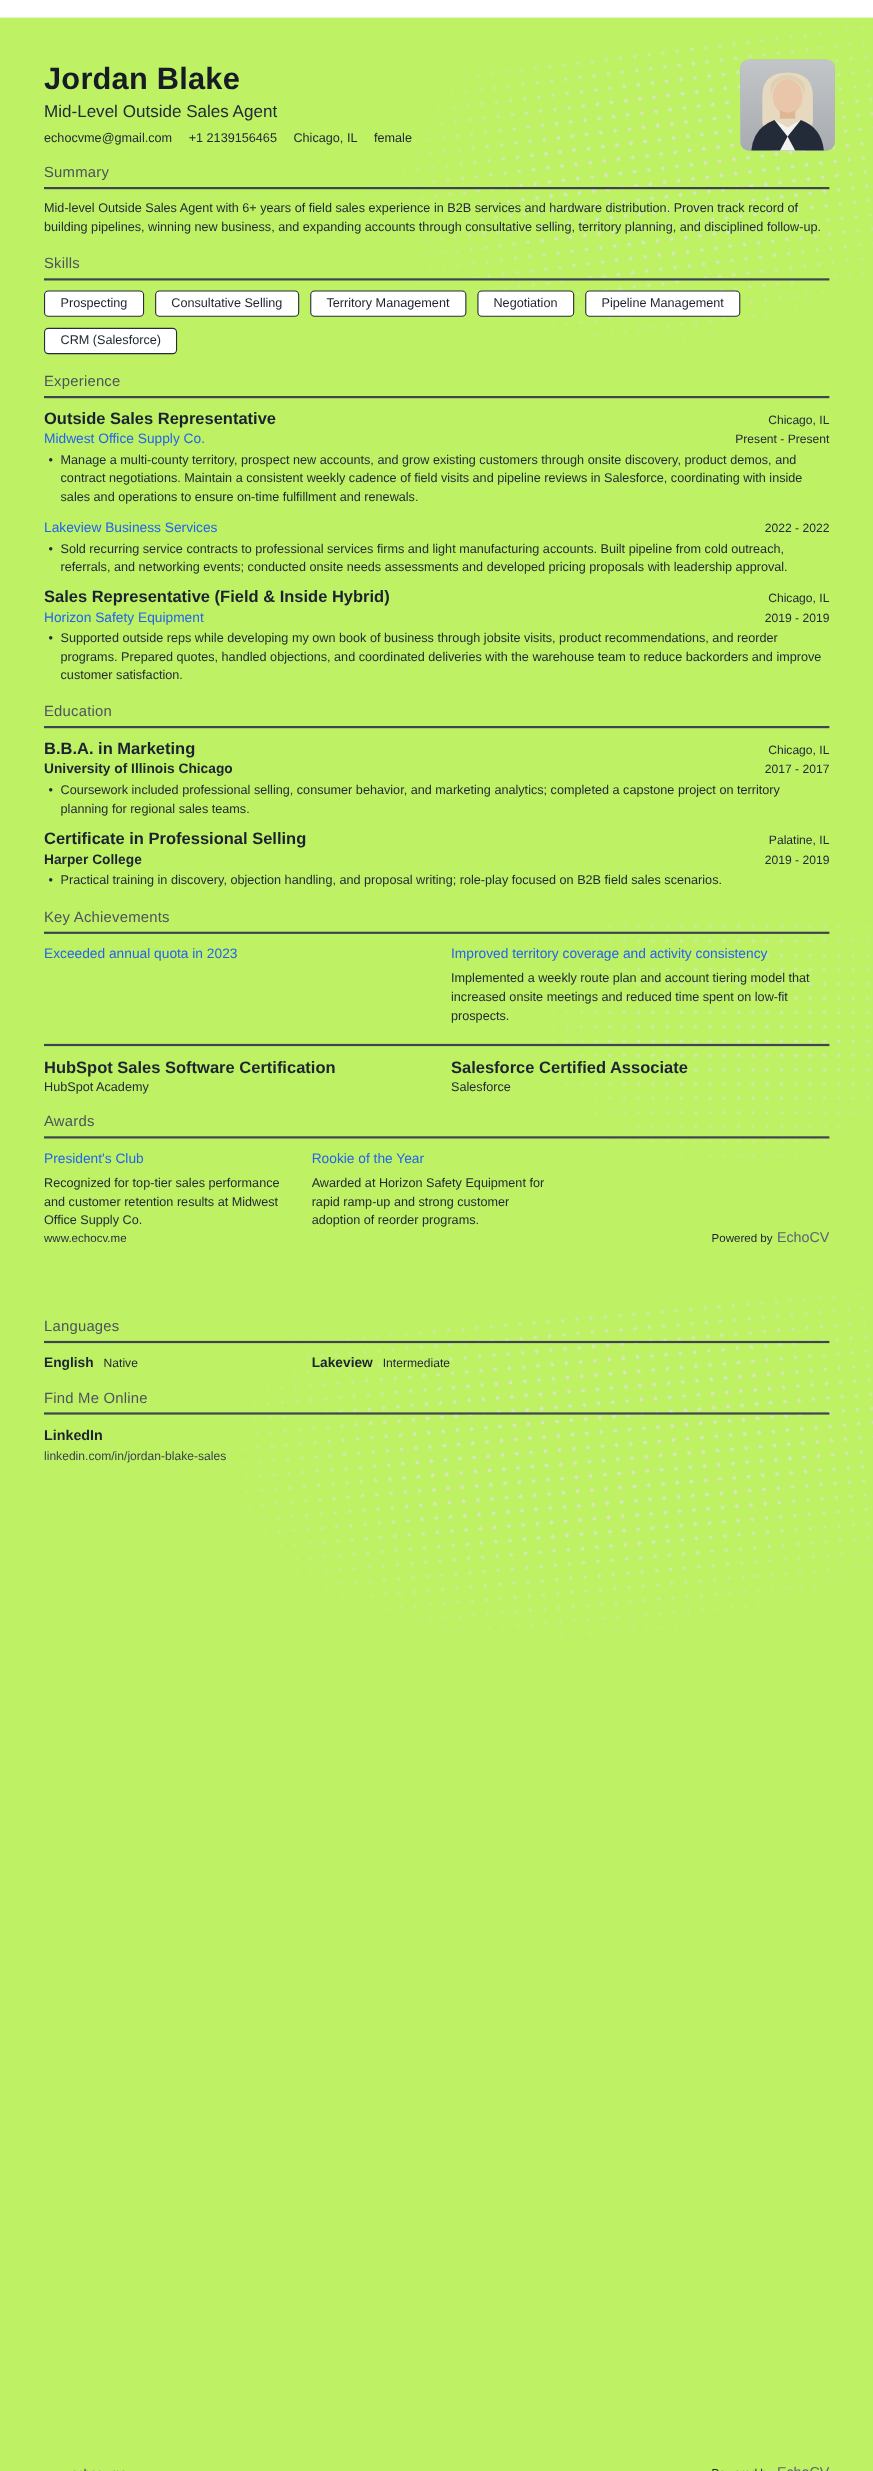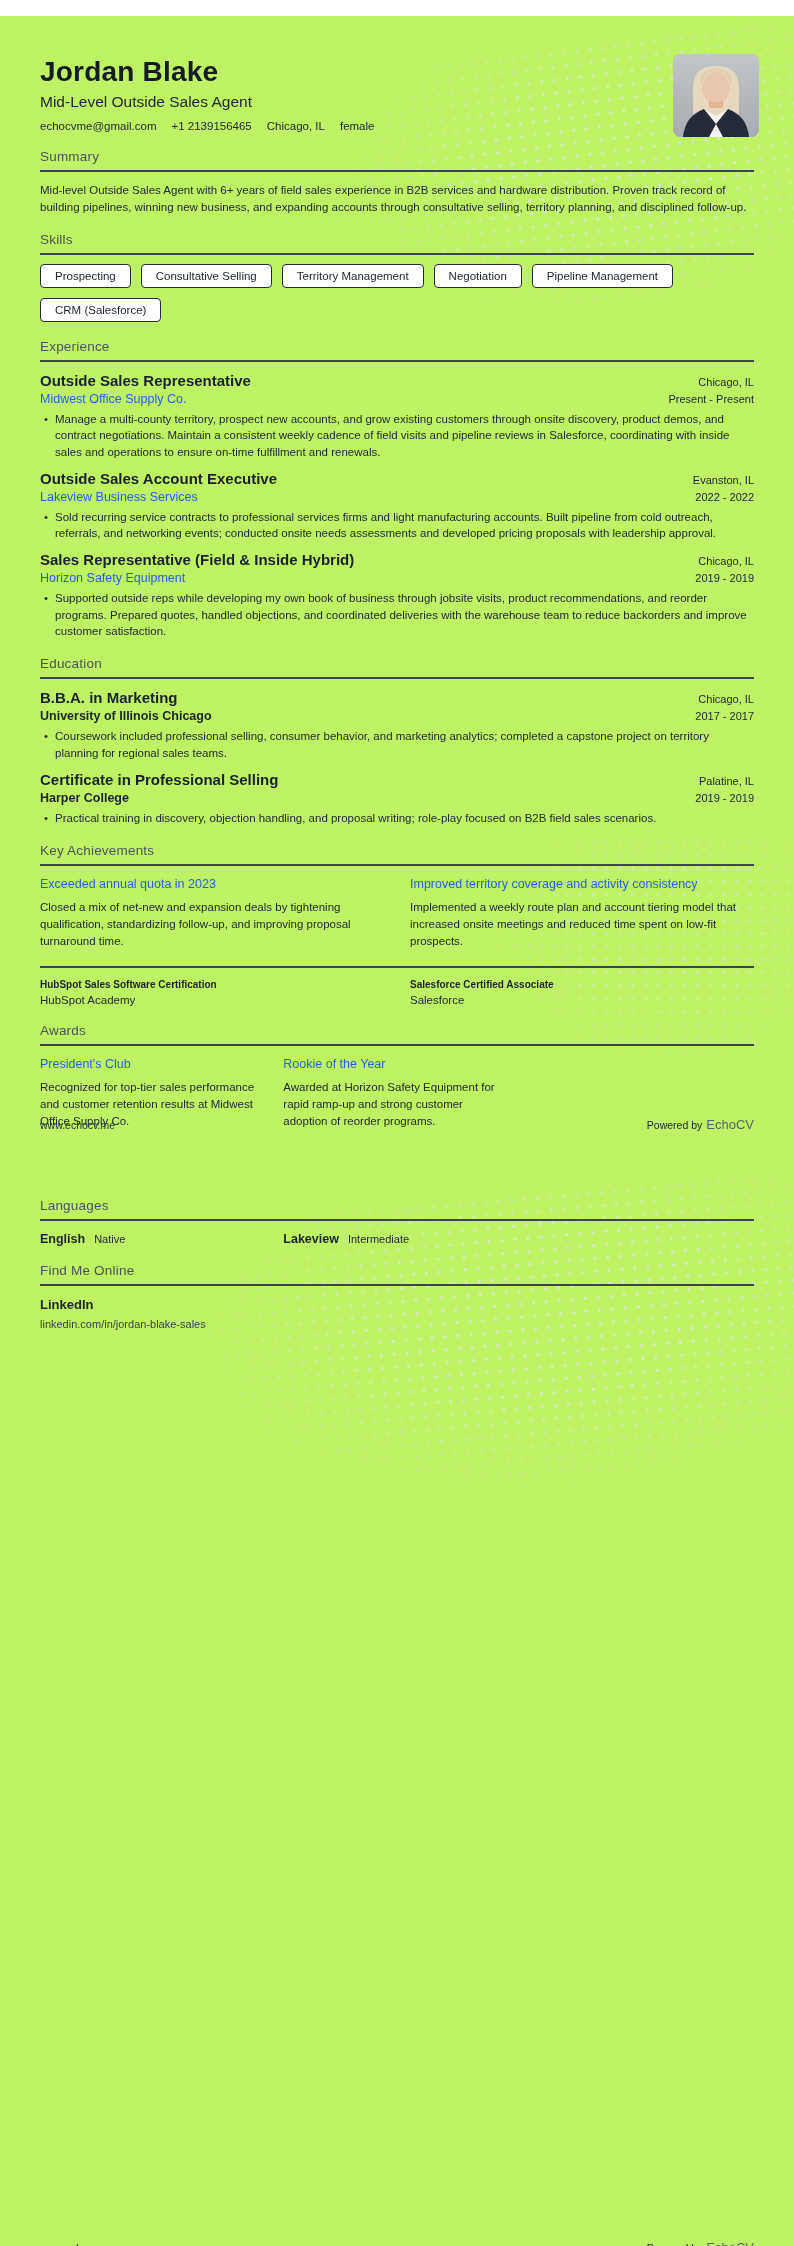--- a/index.html
+++ b/index.html
@@ -46,21 +46,21 @@
   .entry-school { font-size:12.5px; font-weight:bold; color:#1d2330; margin-top:3px; }
   .bullet { display:flex; gap:7px; margin-top:5px; font-size:11.5px; line-height:1.42; color:#242a36; padding-left:4px; }
   .bullet .dot { flex:0 0 auto; }
 
   
   .grid2 { display:grid; grid-template-columns:1fr 1fr; column-gap:26px; margin-top:11px; }
   .grid3 { display:grid; grid-template-columns:1fr 1fr 1fr; column-gap:16px; margin-top:11px; }
   .blue-title { font-size:12.5px; font-weight:500; color:#2563eb; }
   .col-text { font-size:11.5px; line-height:1.45; color:#242a36; margin-top:8px; max-width:340px; }
   .award-text { max-width:225px; }
-  .cert-name { font-size:10px; font-weight:bold; color:#1d2330; }
+  .cert-name { font-size:15px; font-weight:bold; color:#1d2330; }
   .cert-issuer { font-size:11.5px; color:#242a36; margin-top:4px; }
 
   
   .lang { display:flex; align-items:baseline; gap:9px; }
   .lang-name { font-size:12.5px; font-weight:bold; color:#1d2330; }
   .lang-level { font-size:11px; color:#242a36; }
 
   
   .online-label { font-size:13px; font-weight:bold; color:#1d2330; margin-top:11px; }
   .online-url { font-size:11px; color:#3a414e; margin-top:6px; }
@@ -150,24 +150,20 @@
           <span class="entry-meta">Present - Present</span>
         </div>
         <div class="bullet">
           <span class="dot">•</span>
           <span>Manage a multi-county territory, prospect new accounts, and grow existing customers through onsite discovery, product demos, and contract negotiations. Maintain a consistent weekly cadence of field visits and pipeline reviews in Salesforce, coordinating with inside sales and operations to ensure on-time fulfillment and renewals.</span>
         </div>
       </div>
 
       <div class="entry">
         <div class="entry-row">
-          <span class="entry-title">Outside Sales Account Executive</span>
-          <span class="entry-meta">Evanston, IL</span>
-        </div>
-        <div class="entry-row">
           <span class="entry-company">Lakeview Business Services</span>
           <span class="entry-meta">2022 - 2022</span>
         </div>
         <div class="bullet">
           <span class="dot">•</span>
           <span>Sold recurring service contracts to professional services firms and light manufacturing accounts. Built pipeline from cold outreach, referrals, and networking events; conducted onsite needs assessments and developed pricing proposals with leadership approval.</span>
         </div>
       </div>
 
       <div class="entry">
@@ -220,21 +216,20 @@
         </div>
       </div>
     </div>
 
     <div class="section">
       <div class="sec-head">Key Achievements</div>
       <hr class="rule">
       <div class="grid2">
         <div>
           <div class="blue-title">Exceeded annual quota in 2023</div>
-          <div class="col-text">Closed a mix of net-new and expansion deals by tightening qualification, standardizing follow-up, and improving proposal turnaround time.</div>
         </div>
         <div>
           <div class="blue-title">Improved territory coverage and activity consistency</div>
           <div class="col-text">Implemented a weekly route plan and account tiering model that increased onsite meetings and reduced time spent on low-fit prospects.</div>
         </div>
       </div>
     </div>
 
     <div class="section">
       <hr class="rule">

